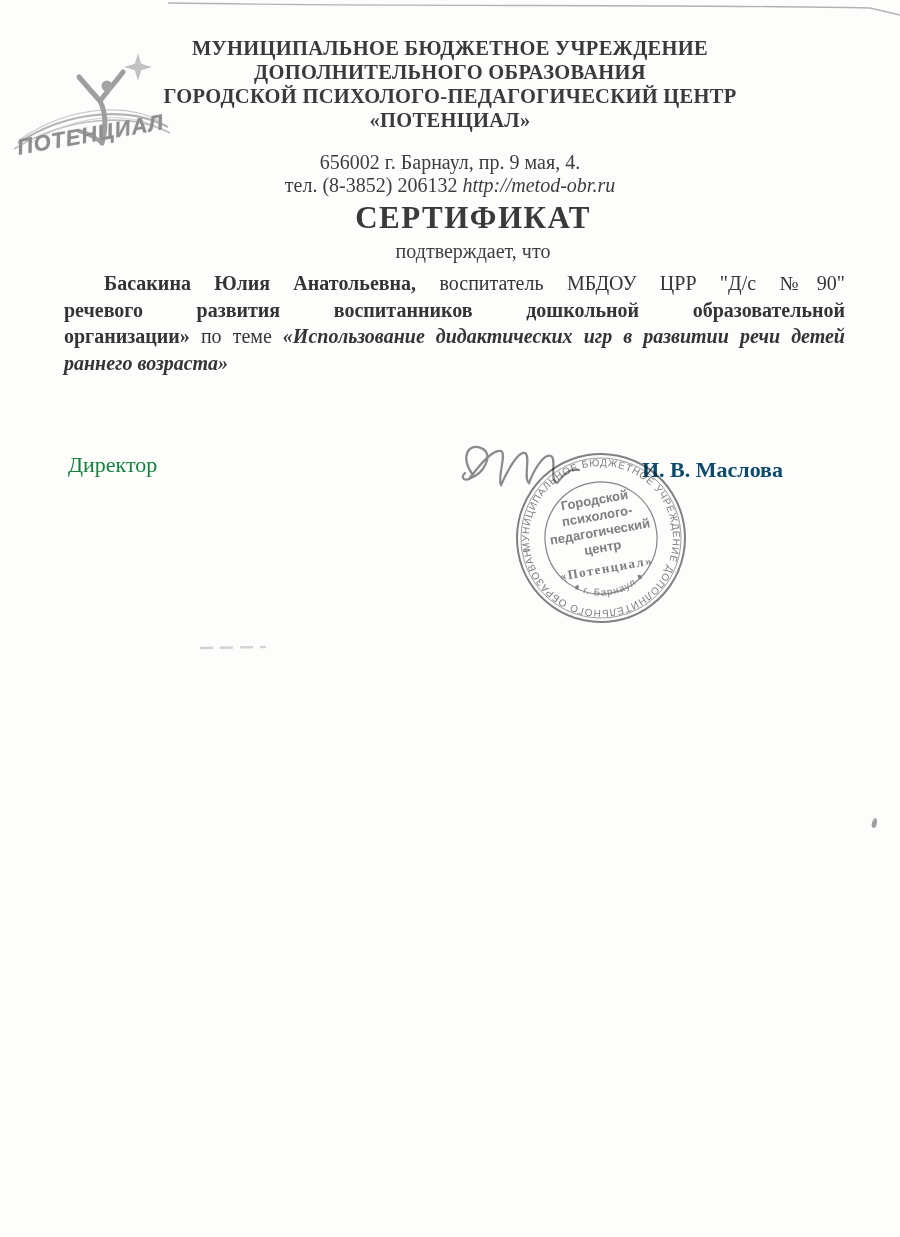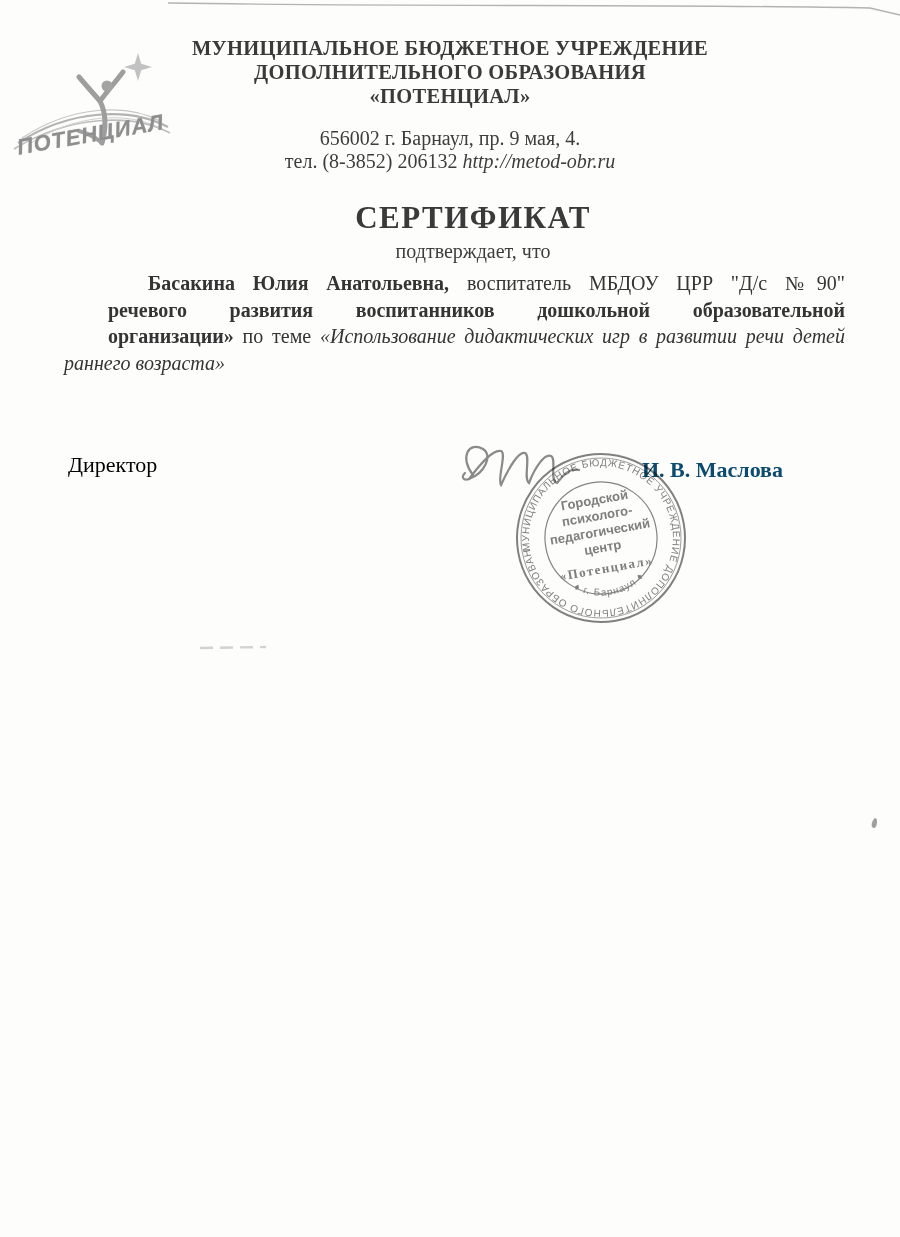--- a/index.html
+++ b/index.html
@@ -35,26 +35,26 @@
   .addr-line { font-size:20px; line-height:23px; color:#3d3d3d; }
   .addr-line .site { font-style:italic;text-align:right; }
   .addr-block { margin-top:19px; }
   
   .title-wrap { position:absolute; left:30px; top:200px; width:886px; text-align:center; }
   .cert-title { font-weight:bold; font-size:31px; letter-spacing:1.5px; color:#3a3a3a; }
   .cert-sub { font-size:20px; margin-top:4px; color:#3d3d3d; }
   
   .body-text { position:absolute; left:64px; top:270px; width:781px; font-size:20px; }
   .body-line { line-height:26.5px; text-align:justify; }
-  .body-line.jl { text-align-last:justify;margin-left:44px; }
+  .body-line.jl { text-align-last:justify; }
   .body-line.ind { text-indent:40px; }
   .body-line span.b { font-weight:bold; }
-  .body-line span.bi { font-weight:normal; font-style:italic; }
+  .body-line span.bi { font-weight:bold; font-style:italic; }
   
-  .director { position:absolute; left:68px; top:452px; font-size:22px; color:#000000; }
+  .director { position:absolute; left:68px; top:452px; font-size:22px; color:#15803d; }
   .signer { position:absolute; left:642px; top:457px; font-size:22px; color:#0c4a6e; z-index:1;font-weight:bold; }
   .signature { position:absolute; left:443px; top:423px; z-index:1; }
   .stamp {
     position:absolute; left:503px; top:440px; width:196px; height:196px;
     z-index:2; opacity:.85; mix-blend-mode:multiply;
   }
   .stamp text { fill:#686868; }
   .ring-text {
     font-family:"Liberation Sans","DejaVu Sans",sans-serif;
     font-size:10px; letter-spacing:.8px;
@@ -97,20 +97,21 @@
         <circle cx="97" cy="61" r="5.5" fill="#a3a3a3" stroke="none"></circle>
       </g>
       <path d="M128,28 L131.2,38.8 L142,42 L131.2,45.2 L128,56 L124.8,45.2 L114,42 L124.8,38.8 Z" fill="#c2c2c2"></path>
     </svg>
     <div class="logo-wordmark">ПОТЕНЦИАЛ</div>
   </div>
 
   <div class="org-header">
     <div class="org-line">МУНИЦИПАЛЬНОЕ БЮДЖЕТНОЕ УЧРЕЖДЕНИЕ</div>
     <div class="org-line">ДОПОЛНИТЕЛЬНОГО ОБРАЗОВАНИЯ</div>
+    <div class="org-line">ГОРОДСКОЙ ПСИХОЛОГО-ПЕДАГОГИЧЕСКИЙ ЦЕНТР</div>
     <div class="org-line">«ПОТЕНЦИАЛ»</div>
     <div class="addr-block">
       <div class="addr-line">656002 г. Барнаул, пр. 9 мая, 4.</div>
       <div class="addr-line"><span>тел. (8-3852) 206132 </span><span class="site">http://metod-obr.ru</span></div>
     </div>
   </div>
 
   <div class="title-wrap">
     <div class="cert-title">СЕРТИФИКАТ</div>
     <div class="cert-sub">подтверждает, что</div>

